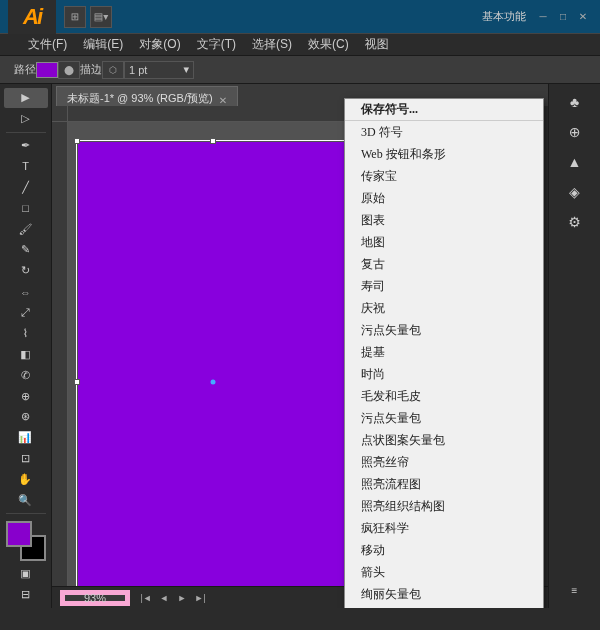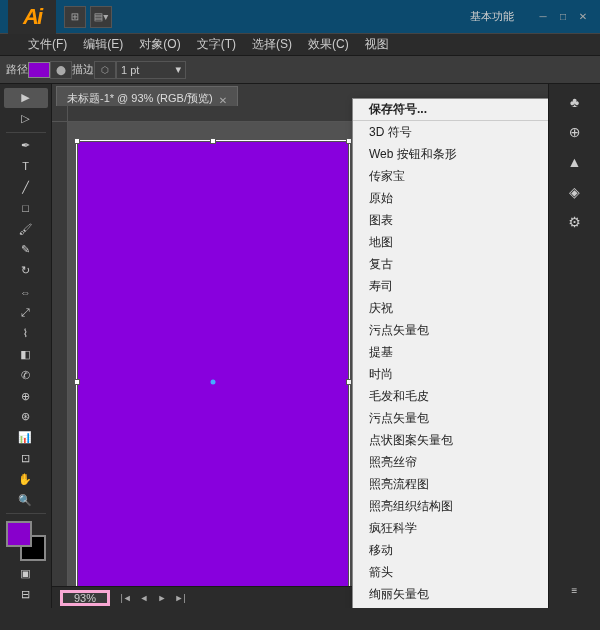--- a/index.html
+++ b/index.html
@@ -6,29 +6,29 @@
     body { width: 600px; height: 630px; overflow: hidden; background: #2b2b2b; font-family: 'Microsoft YaHei', Arial, sans-serif; font-size: 12px; color: #ccc; user-select: none; }
 
     
     .title-bar { height: 34px; background: #0c4a6e; display: flex; align-items: center; padding: 0 8px; border-bottom: 1px solid #444; }
     .ai-logo { width: 48px; height: 34px; display: flex; align-items: center; justify-content: center; background: #2d2d2d; }
     .ai-logo-text { font-size: 22px; font-weight: bold; color: #ff9900; font-style: italic; letter-spacing: -2px; }
     .title-icons { display: flex; gap: 4px; margin-left: 8px; }
     .title-icon { width: 22px; height: 22px; background: #3a3a3a; border: 1px solid #555; display: flex; align-items: center; justify-content: center; font-size: 10px; color: #aaa; cursor: pointer; }
     .title-spacer { flex: 1; }
     .title-right { display: flex; gap: 2px; align-items: center; }
-    .workspace-label { color: #ccc; font-size: 11px; margin-right: 20px; }
+    .workspace-label { color: #ccc; font-size: 11px; margin-right: 8px; }
     .win-btn { width: 18px; height: 18px; display: flex; align-items: center; justify-content: center; font-size: 10px; color: #aaa; cursor: pointer; }
 
     
     .menu-bar { height: 22px; background: #2b2b2b; display: flex; align-items: center; padding: 0 20px; border-bottom: 1px solid #1a1a1a; }
     .menu-item { padding: 2px 8px; color: #ccc; font-size: 12px; cursor: pointer; height: 22px; display: flex; align-items: center; }
 
     
-    .options-bar { height: 28px; background: #3c3c3c; display: flex; align-items: center; padding: 0 6px; gap: 0; border-bottom: 1px solid #1a1a1a; }
+    .options-bar { height: 28px; background: #3c3c3c; display: flex; align-items: center; padding: 0 14px; gap: 0; border-bottom: 1px solid #1a1a1a; }
     .options-label { color: #ccc; font-size: 11px; }
     .color-swatch { width: 22px; height: 16px; background: #8800cc; border: 1px solid #888; cursor: pointer; }
     .options-icon { width: 22px; height: 18px; background: #3a3a3a; border: 1px solid #555; display: flex; align-items: center; justify-content: center; font-size: 9px; color: #aaa; cursor: pointer; }
     .options-dropdown { width: 70px; height: 18px; background: #3a3a3a; border: 1px solid #555; display: flex; align-items: center; justify-content: space-between; padding: 0 4px; cursor: pointer; color: #ccc; font-size: 11px; }
 
     
     .main-layout { display: flex; height: calc(630px - 34px - 22px - 28px - 22px); }
 
     
     .left-toolbar { width: 52px; background: #2b2b2b; border-right: 1px solid #1a1a1a; padding: 4px 2px; display: flex; flex-direction: column; align-items: center; gap: 1px; }
@@ -51,30 +51,30 @@
     .handle { width: 6px; height: 6px; background: #fff; border: 1px solid #555; position: absolute; }
     .handle.tl { top: -3px; left: -3px; }
     .handle.tr { top: -3px; right: -3px; }
     .handle.tm { top: -3px; left: 50%; transform: translateX(-50%); }
     .handle.ml { top: 50%; left: -3px; transform: translateY(-50%); }
     .handle.mr { top: 50%; right: -3px; transform: translateY(-50%); }
     .center-dot { width: 5px; height: 5px; background: #4af; border-radius: 50%; position: absolute; top: 50%; left: 50%; transform: translate(-50%, -50%); }
 
     
     .status-bar { height: 22px; background: #2b2b2b; border-top: 1px solid #1a1a1a; display: flex; align-items: center; padding: 0 8px; gap: 8px; }
-    .status-zoom { width: 50px; height: 16px; background: #3a3a3a; border: 3px solid #f9a8d4; color: #ccc; font-size: 11px; text-align: center; display: flex; align-items: center; justify-content: center; }
+    .status-zoom { width: 70px; height: 16px; background: #3a3a3a; border: 5px solid #f9a8d4; color: #ccc; font-size: 11px; text-align: center; display: flex; align-items: center; justify-content: center; }
     .status-nav { display: flex; gap: 2px; }
     .nav-btn { width: 16px; height: 16px; display: flex; align-items: center; justify-content: center; color: #aaa; font-size: 9px; cursor: pointer; }
 
     
     .right-panel { width: 52px; background: #2b2b2b; border-left: 1px solid #1a1a1a; display: flex; flex-direction: column; align-items: center; padding: 4px 2px; gap: 2px; }
     .panel-btn { width: 44px; height: 28px; display: flex; align-items: center; justify-content: center; cursor: pointer; color: #ccc; font-size: 14px; }
 
     
-    .dropdown-overlay { position: absolute; top: 0; left: 8px; width: 100%; height: 100%; pointer-events: none; z-index: 100; }
+    .dropdown-overlay { position: absolute; top: 0; left: 0; width: 100%; height: 100%; pointer-events: none; z-index: 100; font-family: Liberation Serif, serif; }
     .dropdown-menu { position: absolute; top: 14px; right: 4px; width: 200px; background: #f0f0f0; border: 1px solid #888; box-shadow: 2px 2px 6px rgba(0,0,0,0.5); pointer-events: auto; }
     .dropdown-menu-item { height: 22px; display: flex; align-items: center; padding: 0 16px; font-size: 12px; color: #222; cursor: pointer; white-space: nowrap; }
 
     
     .top-ruler { height: 16px; background: #3a3a3a; border-bottom: 1px solid #555; }
     .left-ruler { width: 16px; background: #3a3a3a; border-right: 1px solid #555; }
     .canvas-with-rulers { display: flex; flex-direction: column; flex: 1; overflow: hidden; }
     .rulers-row { display: flex; flex: 1; overflow: hidden; }
     .ruler-corner { width: 16px; height: 16px; background: #3a3a3a; border-right: 1px solid #555; border-bottom: 1px solid #555; flex-shrink: 0; }
   </style>

